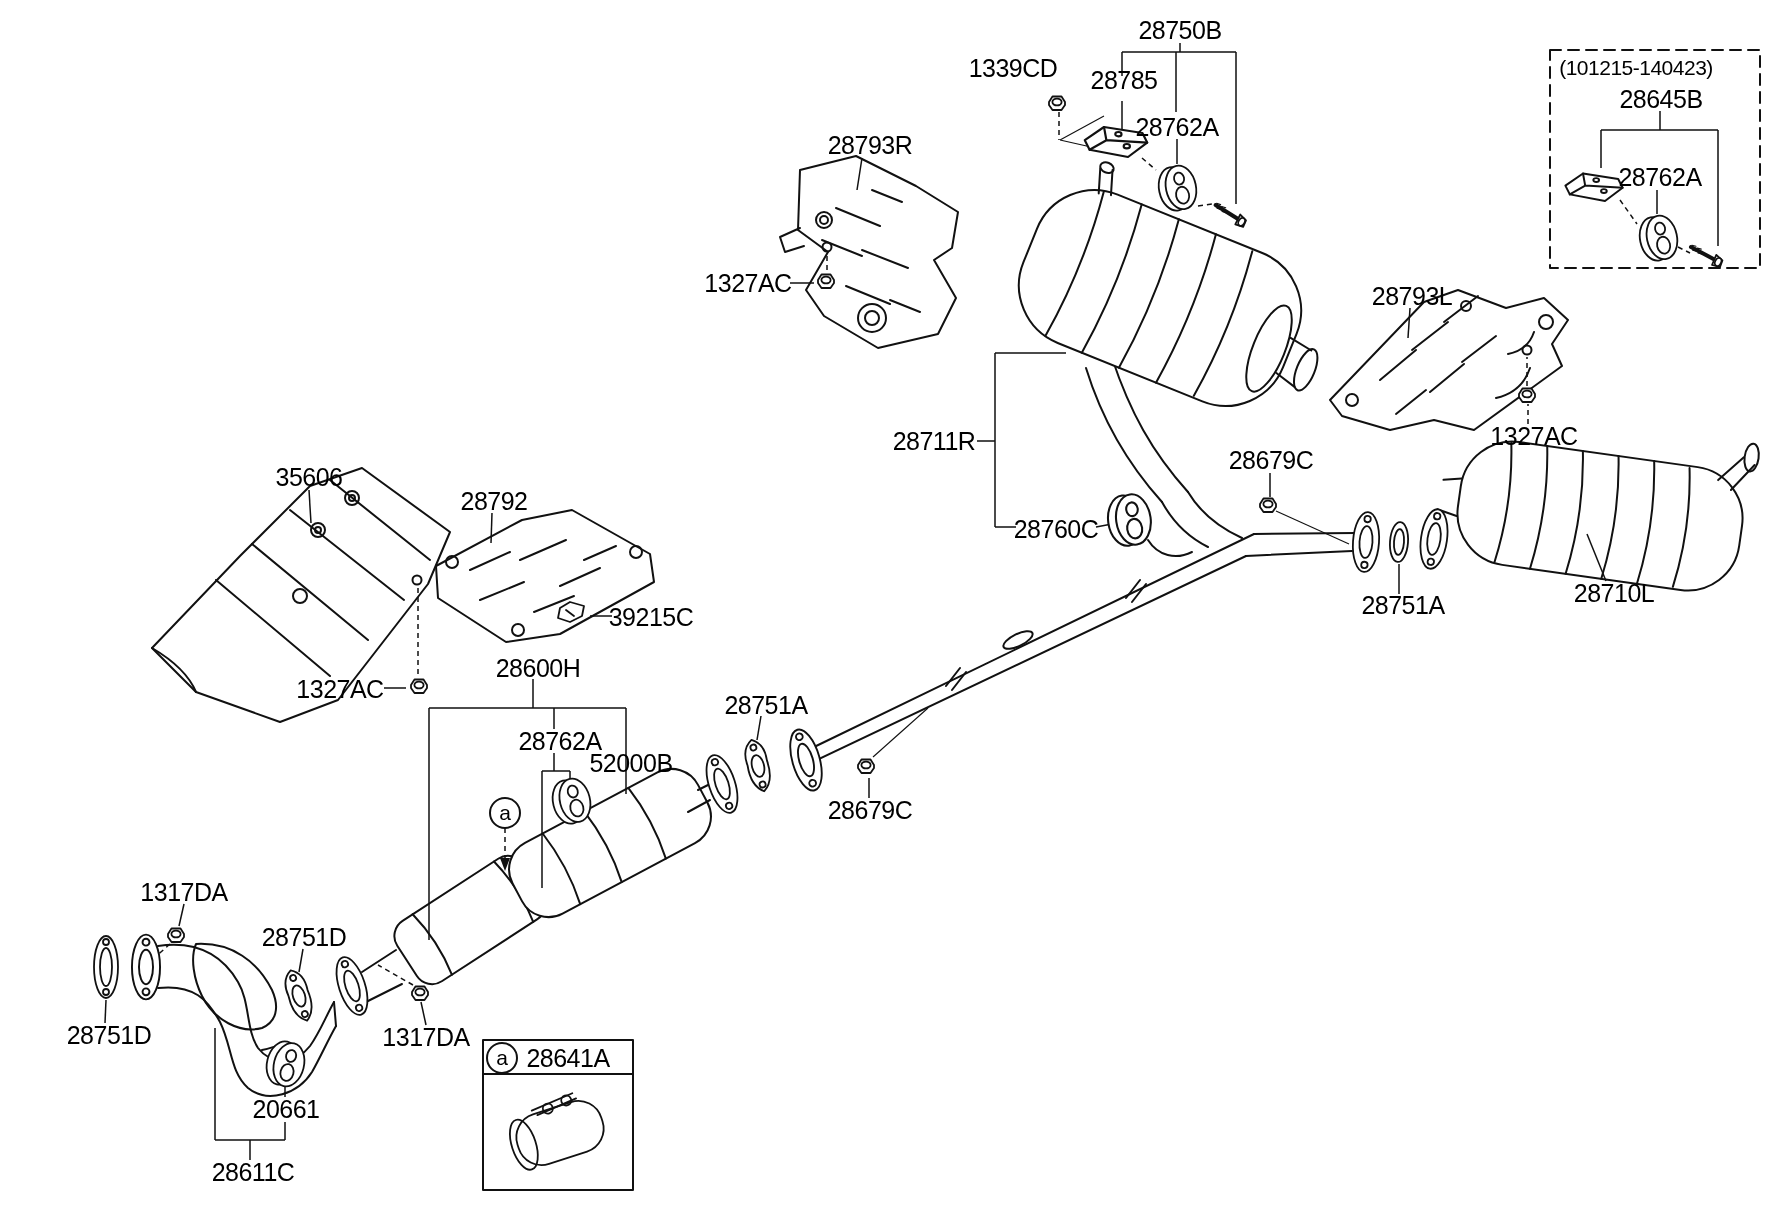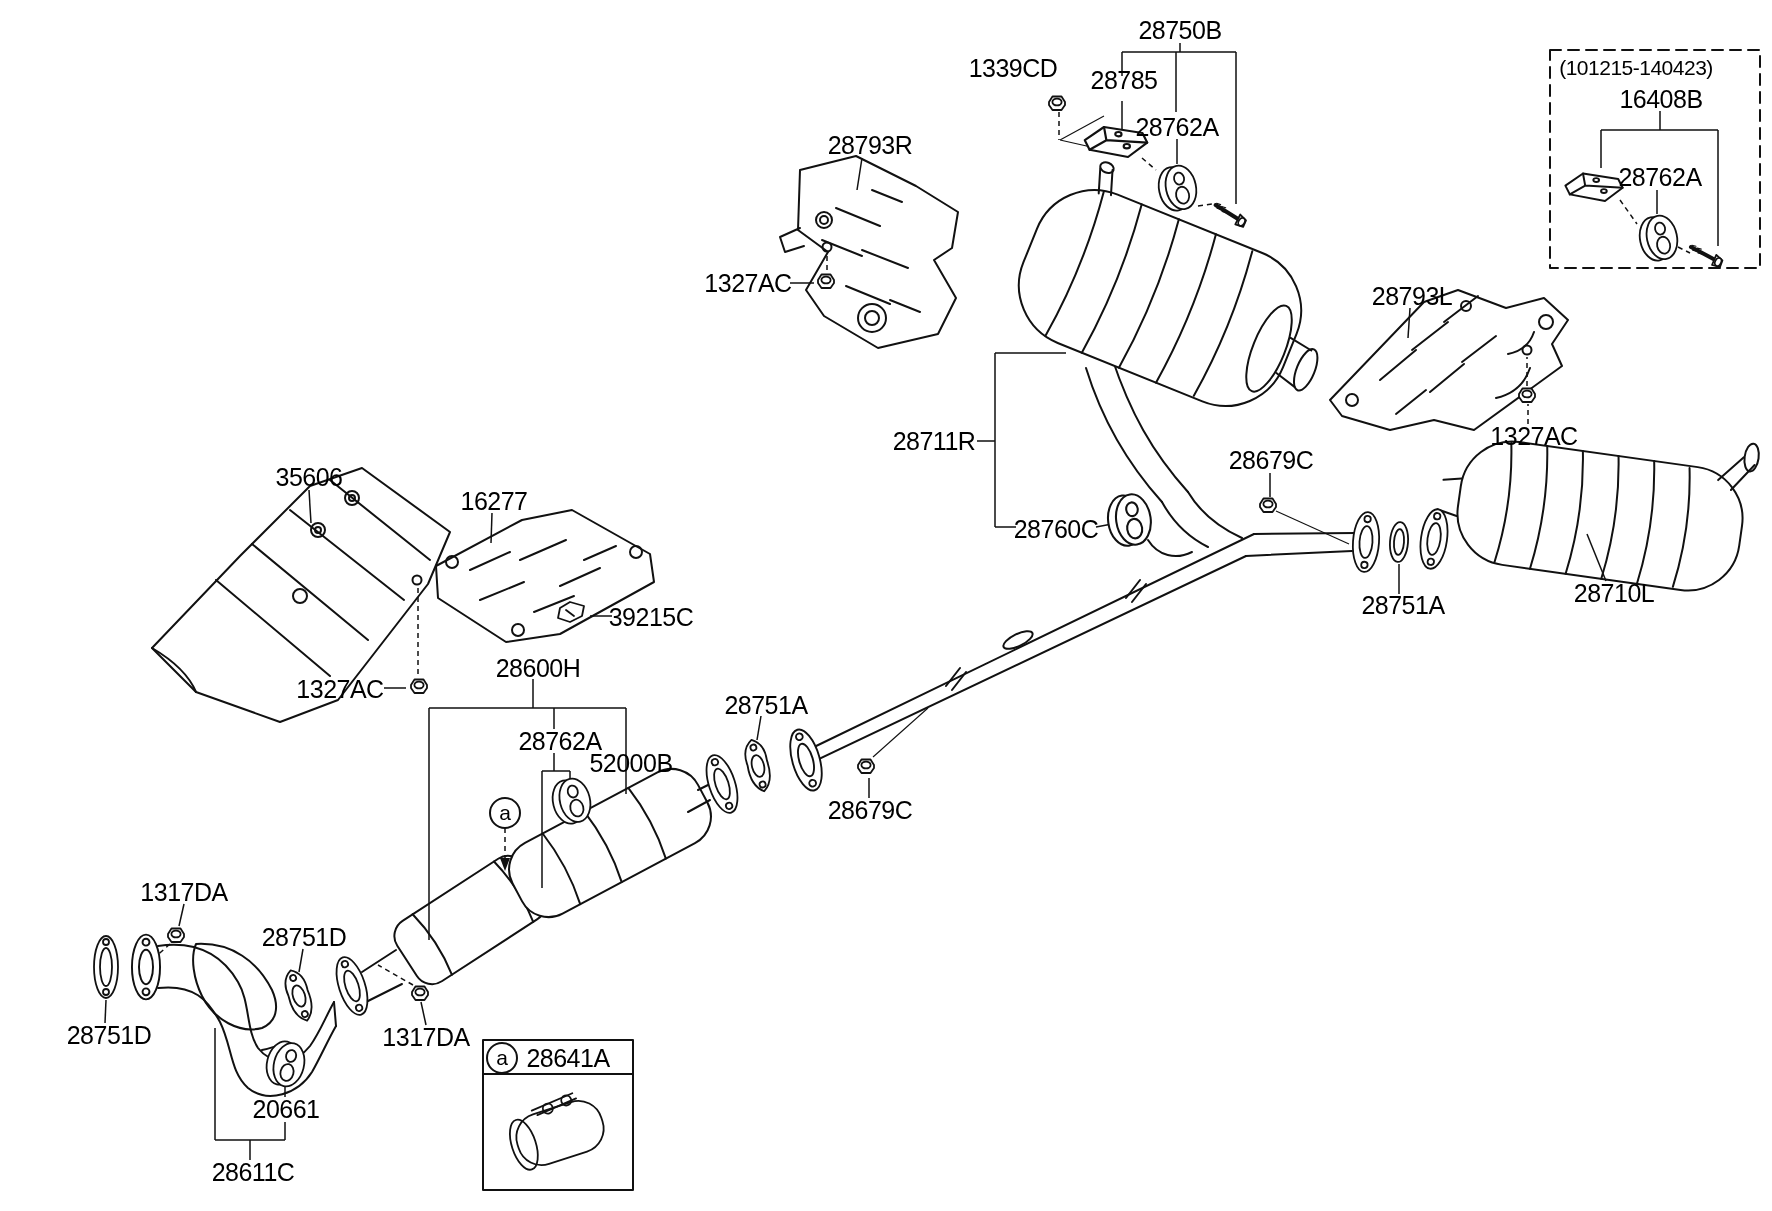--- a/index.html
+++ b/index.html
@@ -236,30 +236,30 @@
     <use href="#nut" transform="translate(420,993)"></use>
   </g>
 </svg>
 
   <div class="lbl" style="left:1180px;top:30px">28750B</div>
   <div class="lbl" style="left:1013px;top:68px">1339CD</div>
   <div class="lbl" style="left:1124px;top:80px">28785</div>
   <div class="lbl" style="left:1177px;top:127px">28762A</div>
   <div class="lbl" style="left:870px;top:145px">28793R</div>
   <div class="lbl small" style="left:1636px;top:67px">(101215-140423)</div>
-  <div class="lbl" style="left:1661px;top:99px">16408B</div>
+  <div class="lbl" style="left:1661px;top:99px">28645B</div>
   <div class="lbl" style="left:1660px;top:177px">28762A</div>
   <div class="lbl" style="left:748px;top:283px">1327AC</div>
   <div class="lbl" style="left:1412px;top:296px">28793L</div>
   <div class="lbl" style="left:934px;top:441px">28711R</div>
   <div class="lbl" style="left:1271px;top:460px">28679C</div>
   <div class="lbl" style="left:1534px;top:436px">1327AC</div>
   <div class="lbl" style="left:1056px;top:529px">28760C</div>
   <div class="lbl" style="left:309px;top:477px">35606</div>
-  <div class="lbl" style="left:494px;top:501px">16277</div>
+  <div class="lbl" style="left:494px;top:501px">28792</div>
   <div class="lbl" style="left:1614px;top:593px">28710L</div>
   <div class="lbl" style="left:1403px;top:605px">28751A</div>
   <div class="lbl" style="left:651px;top:617px">39215C</div>
   <div class="lbl" style="left:538px;top:668px">28600H</div>
   <div class="lbl" style="left:340px;top:689px">1327AC</div>
   <div class="lbl" style="left:766px;top:705px">28751A</div>
   <div class="lbl" style="left:560px;top:741px">28762A</div>
   <div class="lbl" style="left:631px;top:763px">52000B</div>
   <div class="lbl" style="left:870px;top:810px">28679C</div>
   <div class="lbl" style="left:184px;top:892px">1317DA</div>

